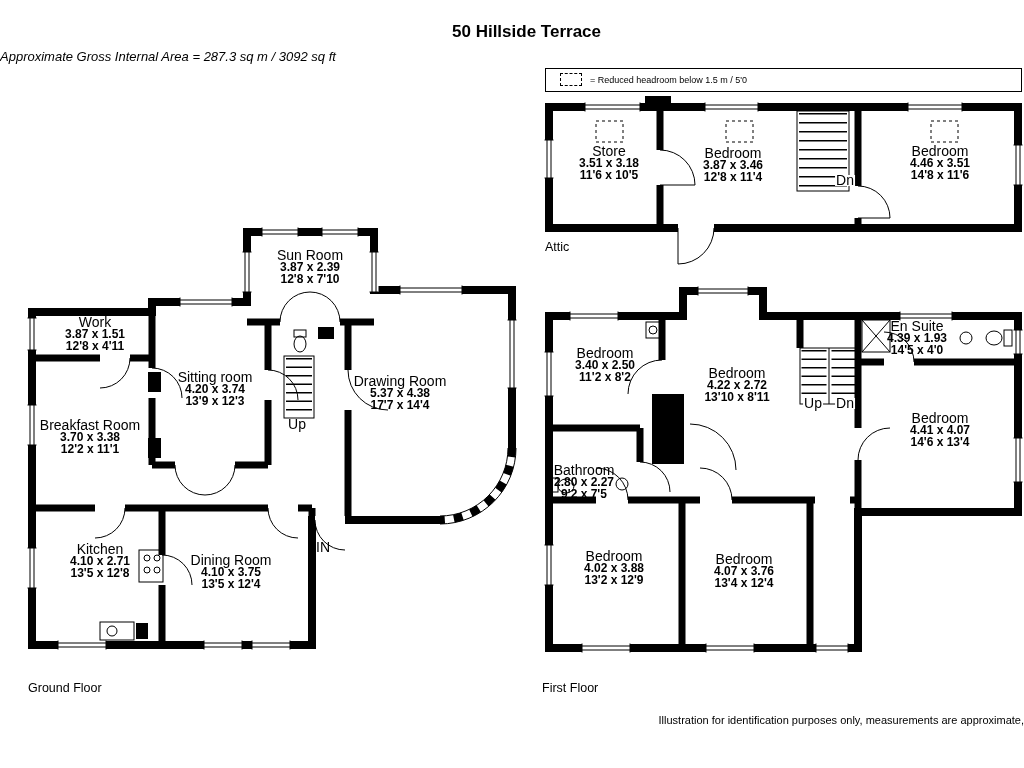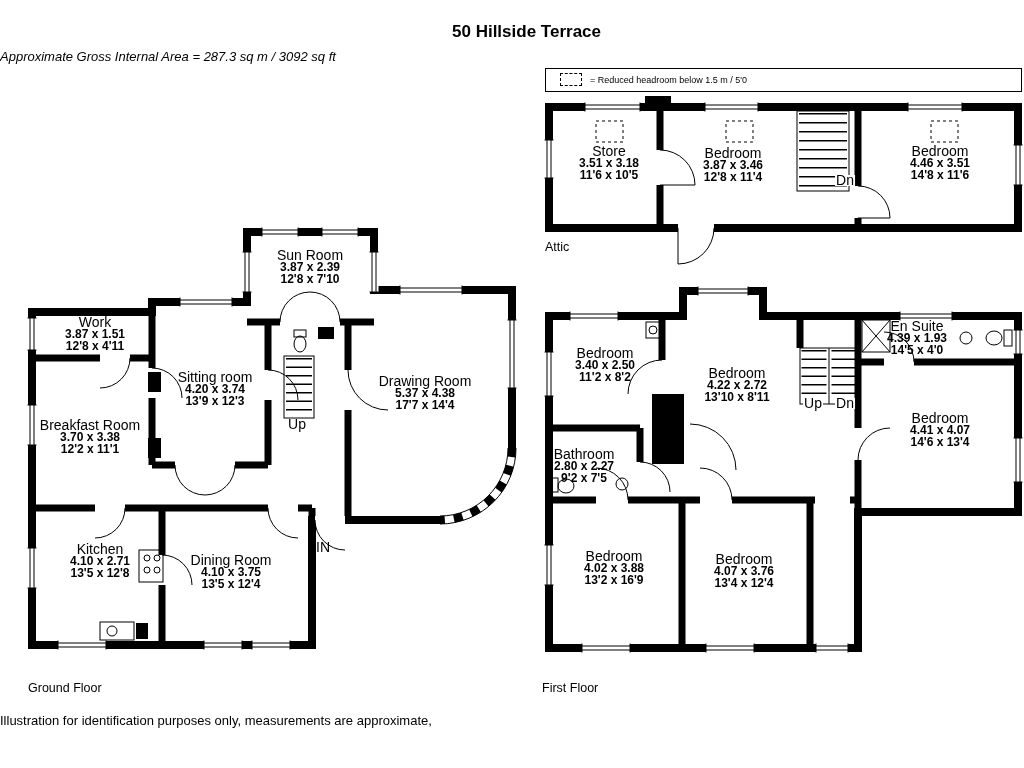--- a/index.html
+++ b/index.html
@@ -9,21 +9,21 @@
   .page-title { position:absolute; left:0; top:22px; width:100%; text-align:center; font-size:17px; font-weight:bold;padding-left:29px; }
   .page-subtitle { position:absolute; left:0; top:49px; width:100%; text-align:left; font-size:13px;font-style:italic; }
   .legend-box { position:absolute; left:545px; top:68px; width:477px; height:24px; border:1px solid #000; }
   .legend-swatch { position:absolute; left:14px; top:4px; width:22px; height:13px; border:1px dashed #000; background:#fff; }
   .legend-text { position:absolute; left:44px; top:6px; font-size:9px; white-space:nowrap; }
   .room-label { position:absolute; transform:translateX(-50%); text-align:center; white-space:nowrap; }
   .room-name { font-size:14px; line-height:12px; }
   .room-dim { font-size:12px; line-height:12px;font-weight:bold; }
   .floor-title { position:absolute; font-size:12.5px; font-weight:normal; }
   .stair-label { position:absolute; transform:translateX(-50%); font-size:14px; line-height:11px; background:#fff; padding:0 1px; }
-  .footer-line { position:absolute; left:0; width:100%; text-align:left; font-size:13px; line-height:13px; }
+  .footer-line { position:absolute; left:0; width:100%; text-align:right; font-size:11px; line-height:13px; }
   svg.plan { position:absolute; left:0; top:0; }
   .ow  { fill:#fff; stroke:#000; stroke-width:8; }
   .iw  { fill:none; stroke:#000; stroke-width:7; }
   .tn  { fill:none; stroke:#000; stroke-width:1; }
   .wh  { fill:#fff; stroke:none; }
   .bk  { fill:#000; stroke:none; }
   .dsh { fill:none; stroke:#000; stroke-width:1; stroke-dasharray:3 3; }
 </style>
 </head>
 <body>
@@ -254,21 +254,21 @@
   <div class="room-label" style="left:95px;top:316px">
     <div class="room-name">Work</div>
     <div class="room-dim">3.87 x 1.51</div>
     <div class="room-dim">12'8 x 4'11</div>
   </div>
   <div class="room-label" style="left:215px;top:371px">
     <div class="room-name">Sitting room</div>
     <div class="room-dim">4.20 x 3.74</div>
     <div class="room-dim">13'9 x 12'3</div>
   </div>
-  <div class="room-label" style="left:425px;top:375px">
+  <div class="room-label" style="left:400px;top:375px">
     <div class="room-name">Drawing Room</div>
     <div class="room-dim">5.37 x 4.38</div>
     <div class="room-dim">17'7 x 14'4</div>
   </div>
   <div class="room-label" style="left:90px;top:419px">
     <div class="room-name">Breakfast Room</div>
     <div class="room-dim">3.70 x 3.38</div>
     <div class="room-dim">12'2 x 11'1</div>
   </div>
   <div class="room-label" style="left:100px;top:543px">
@@ -298,29 +298,29 @@
   <div class="room-label" style="left:917px;top:320px">
     <div class="room-name">En Suite</div>
     <div class="room-dim">4.39 x 1.93</div>
     <div class="room-dim">14'5 x 4'0</div>
   </div>
   <div class="room-label" style="left:940px;top:412px">
     <div class="room-name">Bedroom</div>
     <div class="room-dim">4.41 x 4.07</div>
     <div class="room-dim">14'6 x 13'4</div>
   </div>
-  <div class="room-label" style="left:584px;top:448px">
+  <div class="room-label" style="left:584px;top:464px">
     <div class="room-name">Bathroom</div>
     <div class="room-dim">2.80 x 2.27</div>
     <div class="room-dim">9'2 x 7'5</div>
   </div>
   <div class="room-label" style="left:614px;top:550px">
     <div class="room-name">Bedroom</div>
     <div class="room-dim">4.02 x 3.88</div>
-    <div class="room-dim">13'2 x 16'9</div>
+    <div class="room-dim">13'2 x 12'9</div>
   </div>
   <div class="room-label" style="left:744px;top:553px">
     <div class="room-name">Bedroom</div>
     <div class="room-dim">4.07 x 3.76</div>
     <div class="room-dim">13'4 x 12'4</div>
   </div>
   <div class="stair-label" style="left:813px;top:398px">Up</div>
   <div class="stair-label" style="left:845px;top:398px">Dn</div>
   <div class="floor-title" style="left:542px;top:681px">First Floor</div>
 

